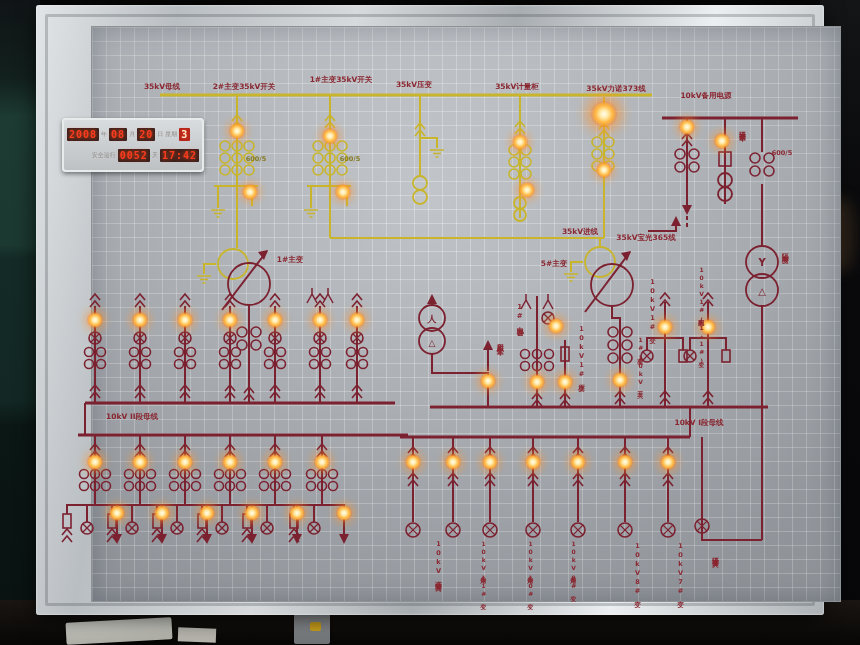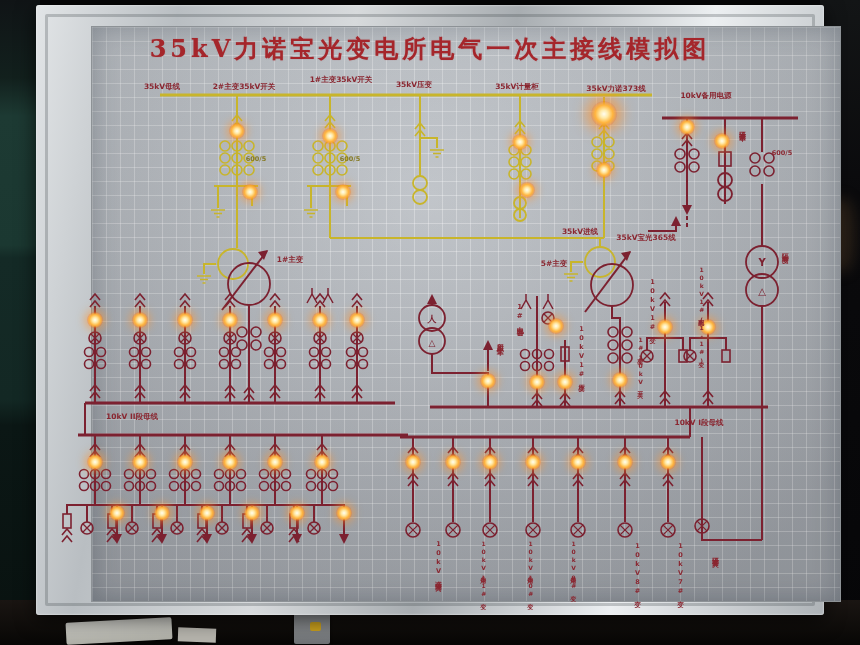--- a/index.html
+++ b/index.html
@@ -479,15 +479,32 @@
       <div class="lab" style="left: 699px; top: 419px;">10kV I段母线</div>
       <div class="lab v" style="left: 438px; top: 540px; font-size: 6.5px;">10kV诺分隔离</div>
       <div class="lab v" style="left: 483px; top: 540px; font-size: 6px;">10kV备用11#变</div>
       <div class="lab v" style="left: 530px; top: 540px; font-size: 6px;">10kV备用10#变</div>
       <div class="lab v" style="left: 573px; top: 540px; font-size: 6px;">10kV备用9#变</div>
       <div class="lab v" style="left: 637px; top: 542px; font-size: 6.5px;">10kV8#变</div>
       <div class="lab v" style="left: 680px; top: 542px; font-size: 6.5px;">10kV7#变</div>
       <div class="lab v" style="left: 715px; top: 552px; font-size: 6.5px;">隔离变开关</div>
     </div>
 
-  <div class="board-title">35kV力诺宝光变电所电气一次主接线模拟图</div>
 
+  <div class="clock">
+    <div class="clock-row">
+      <span class="digits">2008</span>
+      <span class="unit">年</span>
+      <span class="digits">08</span>
+      <span class="unit">月</span>
+      <span class="digits">20</span>
+      <span class="unit">日</span>
+      <span class="unit">星期</span>
+      <span class="digits week">3</span>
+    </div>
+    <div class="clock-row r2">
+      <span class="unit">安全运行</span>
+      <span class="digits">0052</span>
+      <span class="unit">天</span>
+      <span class="digits">17:42</span>
+    </div>
+  </div>
 </div>
 
 </body></html>

